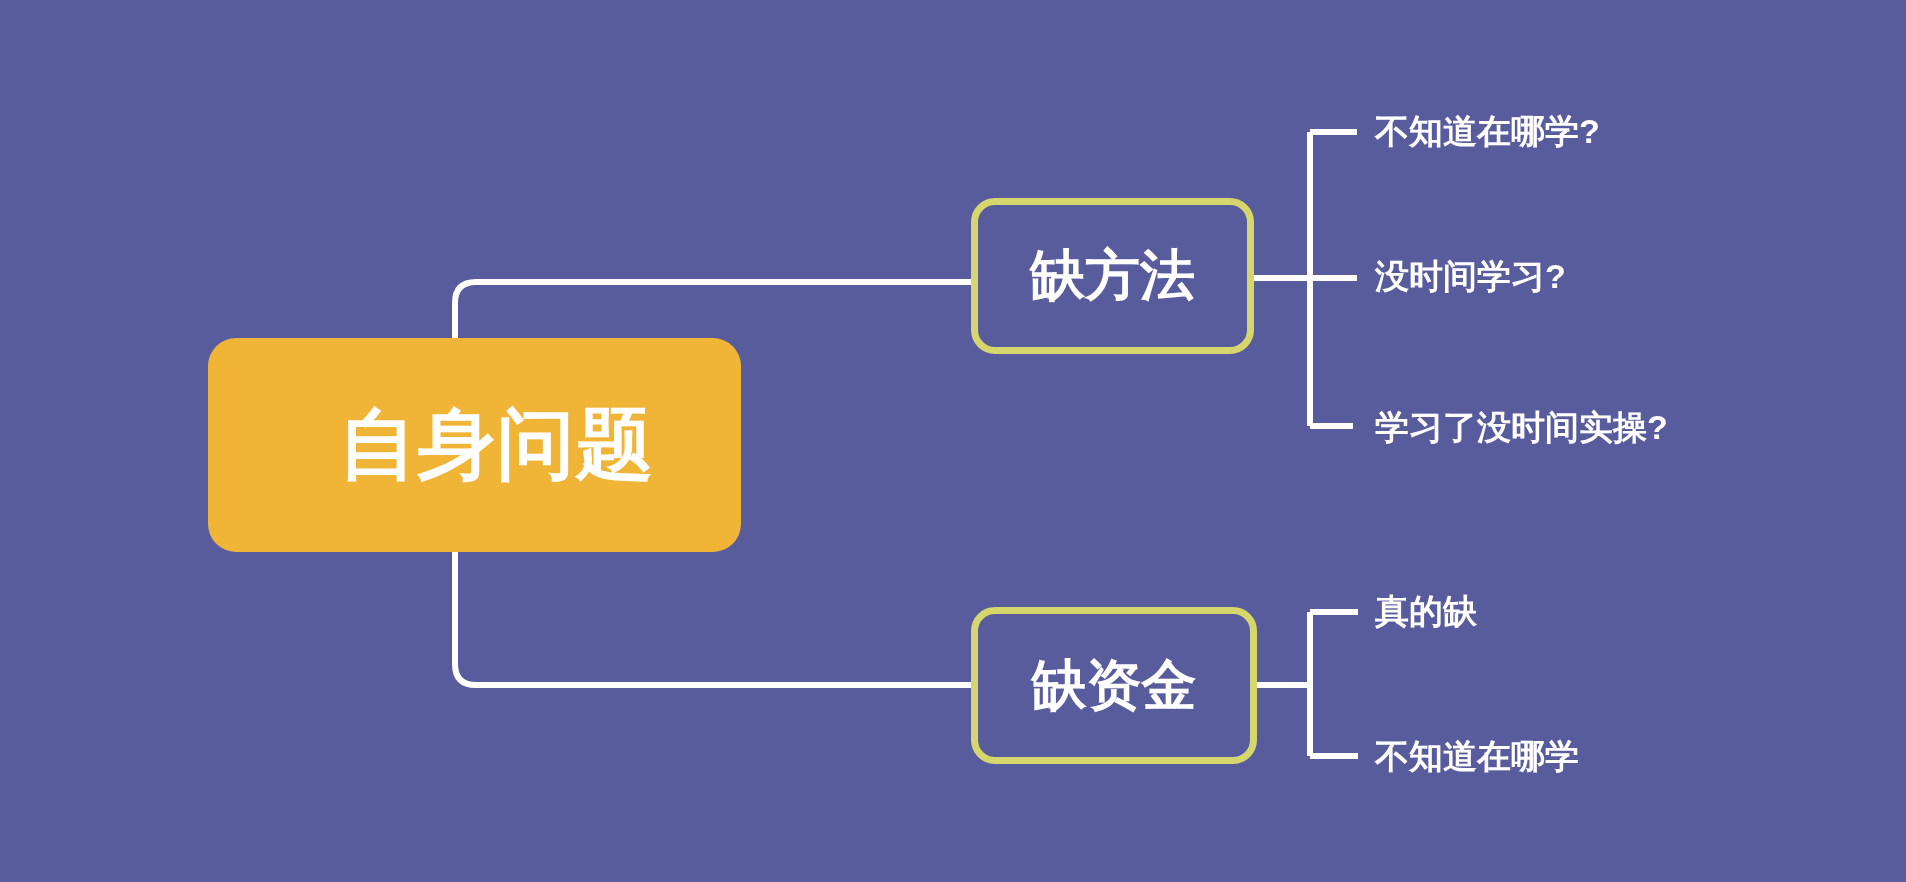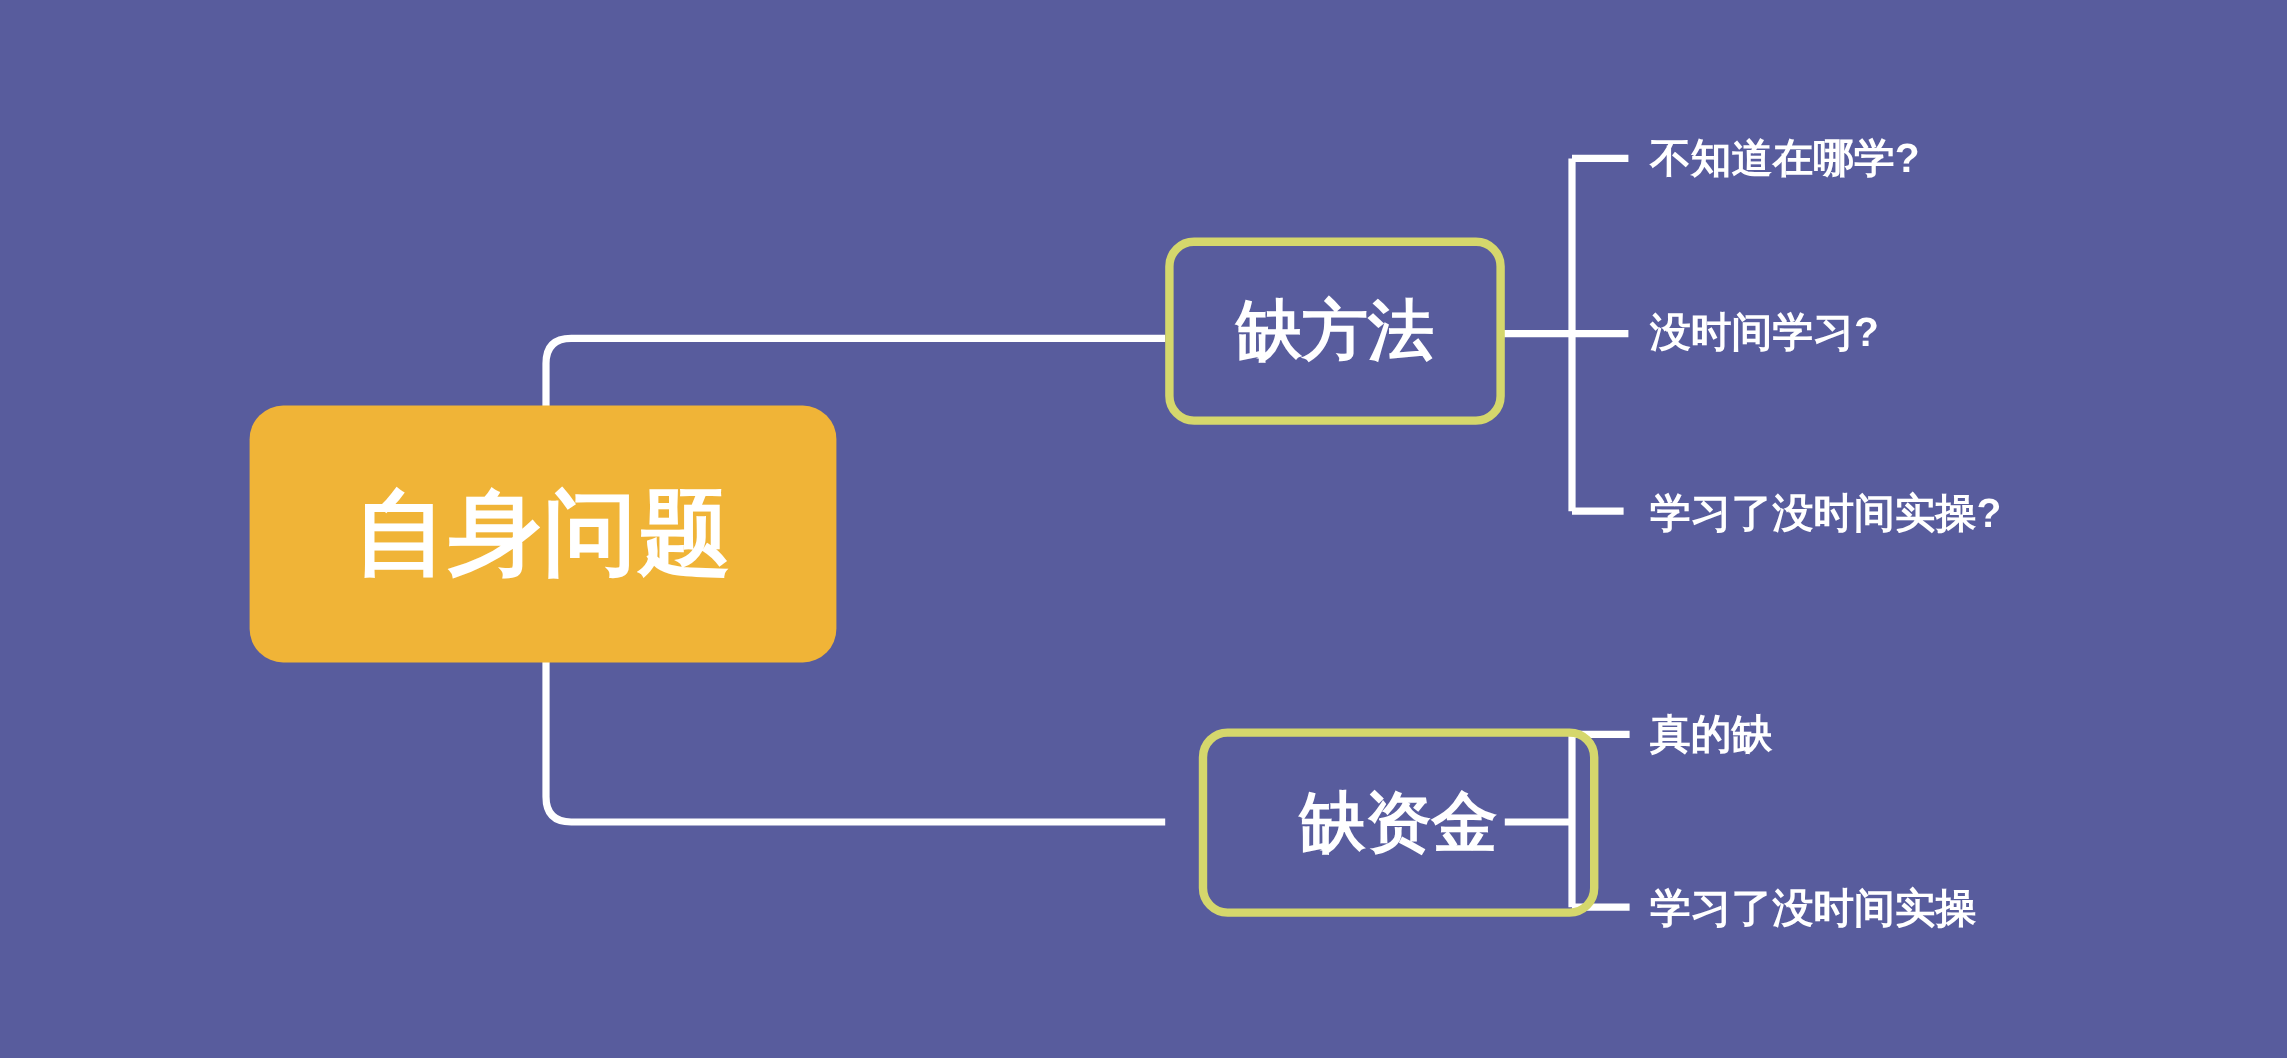--- a/index.html
+++ b/index.html
@@ -34,20 +34,21 @@
     position: absolute;
     left: 208px;
     top: 338px;
     width: 489px;
     height: 214px;
     background: var(--root-fill, #F0B437);
     border-radius: 28px;
     display: flex;
     align-items: center;
     justify-content: center;
+    padding-left: 44px;
   }
   .root-node span {
     color: var(--root-text, #FFFFFF);
     font-size: 78px;
     font-weight: 800;
     letter-spacing: 1px;
     white-space: nowrap;
   }
   .branch-node {
     position: absolute;
@@ -65,23 +66,23 @@
     font-weight: 800;
     white-space: nowrap;
   }
   .branch-method {
     left: 971px;
     top: 198px;
     width: 283px;
     height: 156px;
   }
   .branch-funds {
-    left: 999px;
+    left: 971px;
     top: 607px;
-    width: 333px;
+    width: 286px;
     height: 157px;
   }
   .leaf {
     position: absolute;
     left: 1375px;
     transform: translateY(-50%);
     color: var(--leaf-text, #FFFFFF);
     font-size: 34px;
     font-weight: 800;
     white-space: nowrap;
@@ -119,15 +120,15 @@
   </div>
 
   <div class="branch-node branch-funds">
     <span>缺资金</span>
   </div>
 
   <div class="leaf leaf-1">不知道在哪学?</div>
   <div class="leaf leaf-3">学习了没时间实操?</div>
   <div class="leaf leaf-2">没时间学习?</div>
   <div class="leaf leaf-4">真的缺</div>
-  <div class="leaf leaf-5">学习了没时间实操</div>
+  <div class="leaf leaf-5">不知道在哪学</div>
 
 </div>
 
 </body></html>

